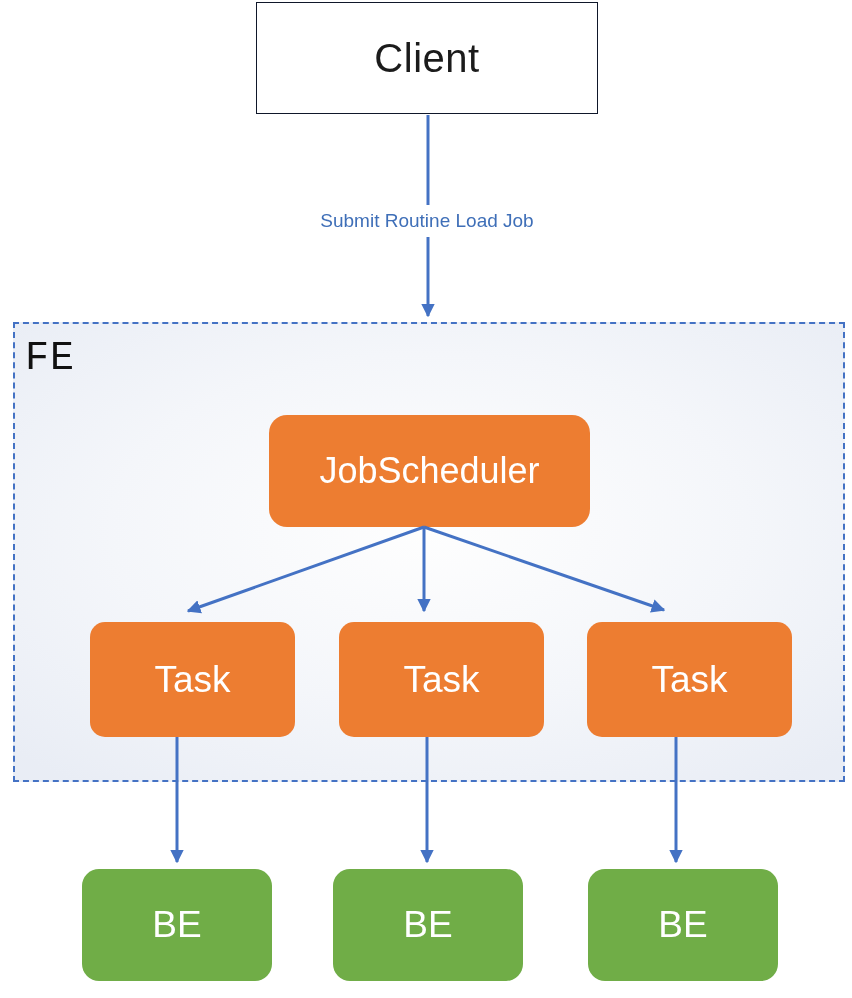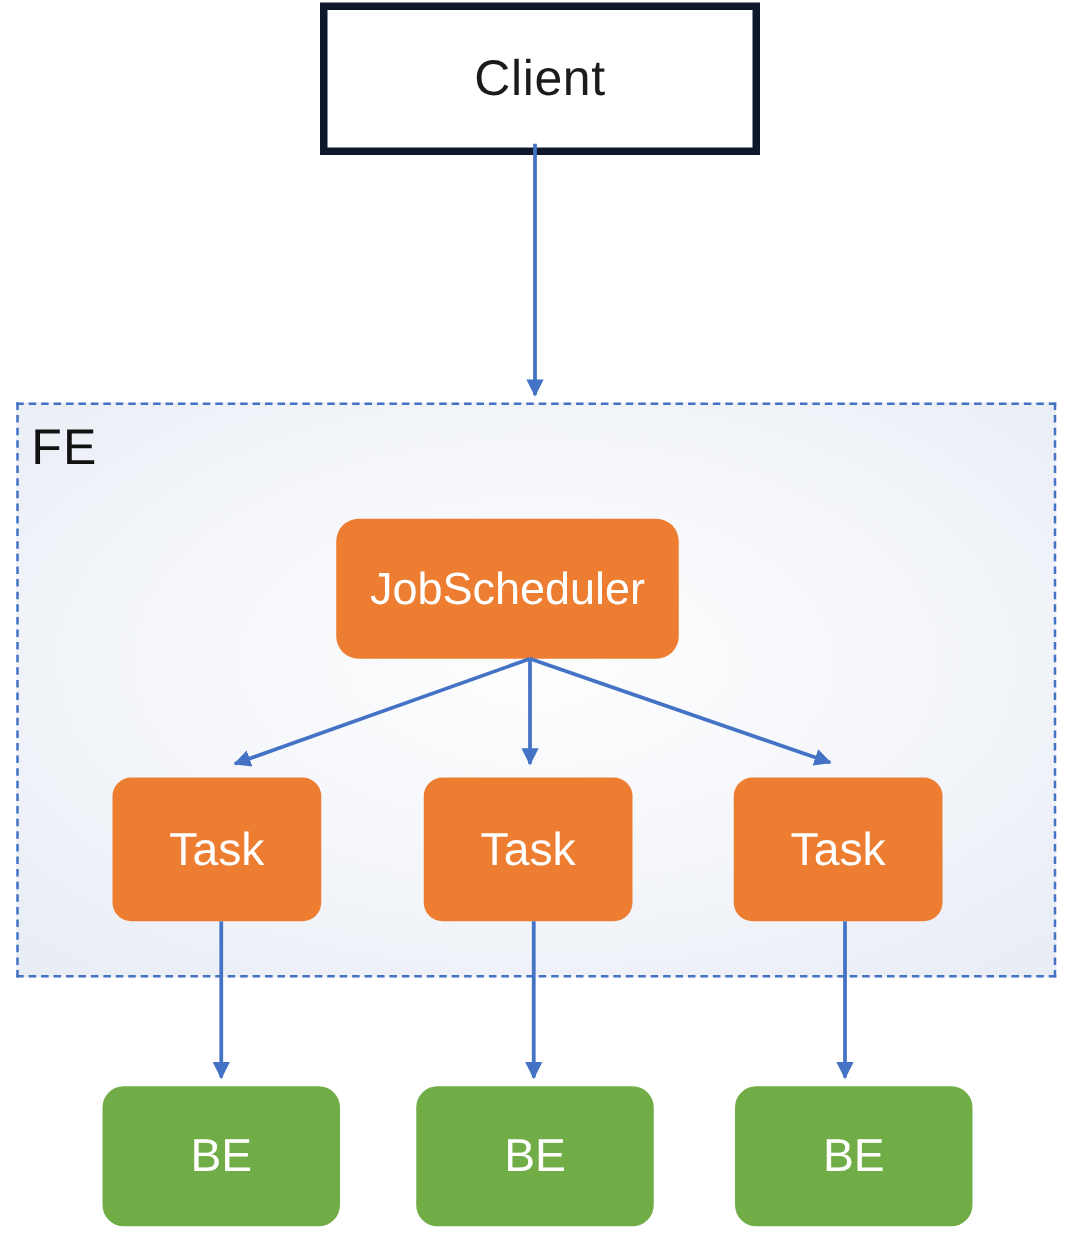--- a/index.html
+++ b/index.html
@@ -20,21 +20,21 @@
     left: 0; top: 0;
     width: 852px; height: 998px;
     pointer-events: none;
     z-index: 2;
   }
   .client-box {
     position: absolute;
     left: 256px; top: 2px;
     width: 340px; height: 110px;
     background: #ffffff;
-    border: 6px solid #0f172a;
+    border: 1px solid #0f172a;
     display: flex;
     align-items: center;
     justify-content: center;
     z-index: 1;
   }
   .client-box .label {
     font-size: 40px;
     color: #1b1b1b;
     letter-spacing: 0.5px;
   }
@@ -57,40 +57,41 @@
     background: radial-gradient(ellipse 70% 70% at 50% 45%, #fefefe 0%, #f4f6fa 55%, #e9edf5 100%);
     z-index: 0;
   }
   .fe-label {
     position: absolute;
     left: 25px; top: 336px;
     font-size: 40px;
     color: #111111;
     z-index: 1;
     letter-spacing: 1px;
+    font-family: Liberation Mono, monospace;
   }
   .node {
     position: absolute;
     display: flex;
     align-items: center;
     justify-content: center;
     color: #ffffff;
     z-index: 1;
   }
   .orange { background: #ED7D31; }
   .green  { background: #70AD47; }
   .scheduler {
     left: 269px; top: 415px;
-    width: 274px; height: 112px;
+    width: 321px; height: 112px;
     border-radius: 18px;
     font-size: 36px;
   }
   .task {
     top: 622px;
-    width: 167px; height: 115px;
+    width: 205px; height: 115px;
     border-radius: 15px;
     font-size: 37px;
   }
   .task-1 { left: 90px; }
   .task-2 { left: 339px; }
   .task-3 { left: 587px; }
   .be {
     top: 869px;
     width: 190px; height: 112px;
     border-radius: 17px;
@@ -132,20 +133,21 @@
       <path d="M428,115 L428,316" marker-end="url(#ah)"></path>
       <path d="M424,527 L188,611" marker-end="url(#ah)"></path>
       <path d="M424,527 L424,611" marker-end="url(#ah)"></path>
       <path d="M424,527 L664,610" marker-end="url(#ah)"></path>
       <path d="M177,737 L177,862" marker-end="url(#ah)"></path>
       <path d="M427,737 L427,862" marker-end="url(#ah)"></path>
       <path d="M676,737 L676,862" marker-end="url(#ah)"></path>
     </g>
   </svg>
 
+  <div class="submit-label">Submit Routine Load Job</div>
 
   <div class="node orange scheduler">
     <span>JobScheduler</span>
   </div>
 
   <div class="node orange task task-1">
     <span>Task</span>
   </div>
   <div class="node orange task task-2">
     <span>Task</span>

